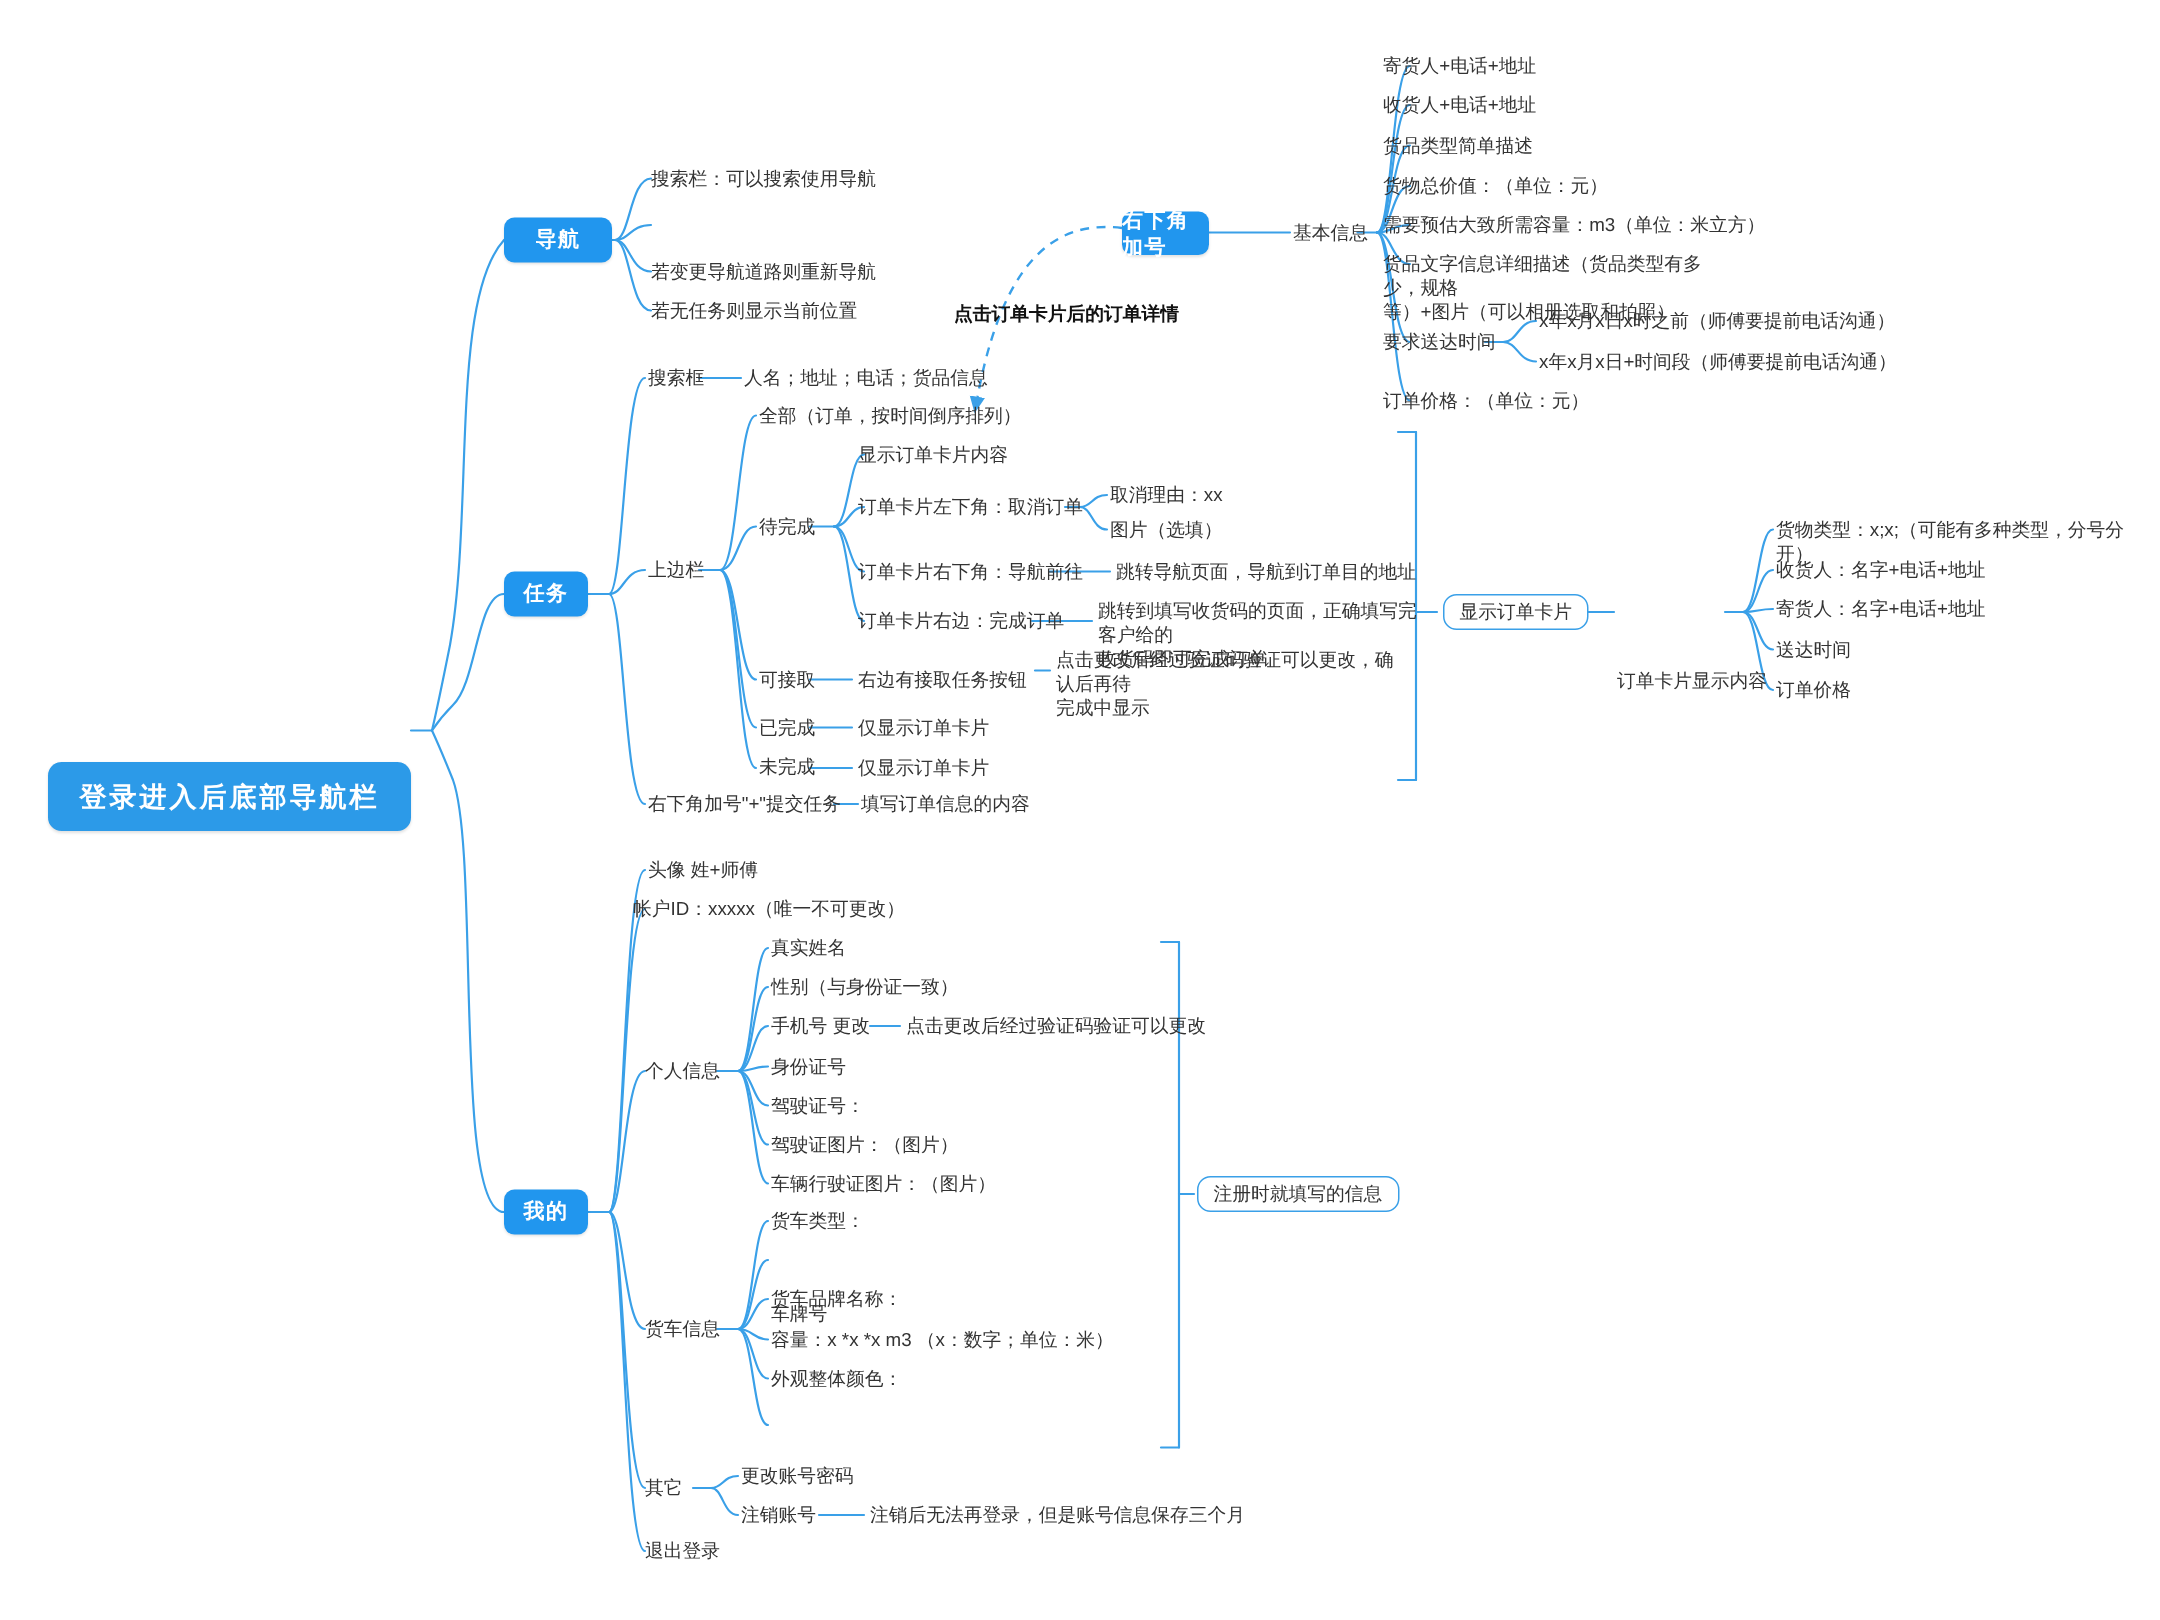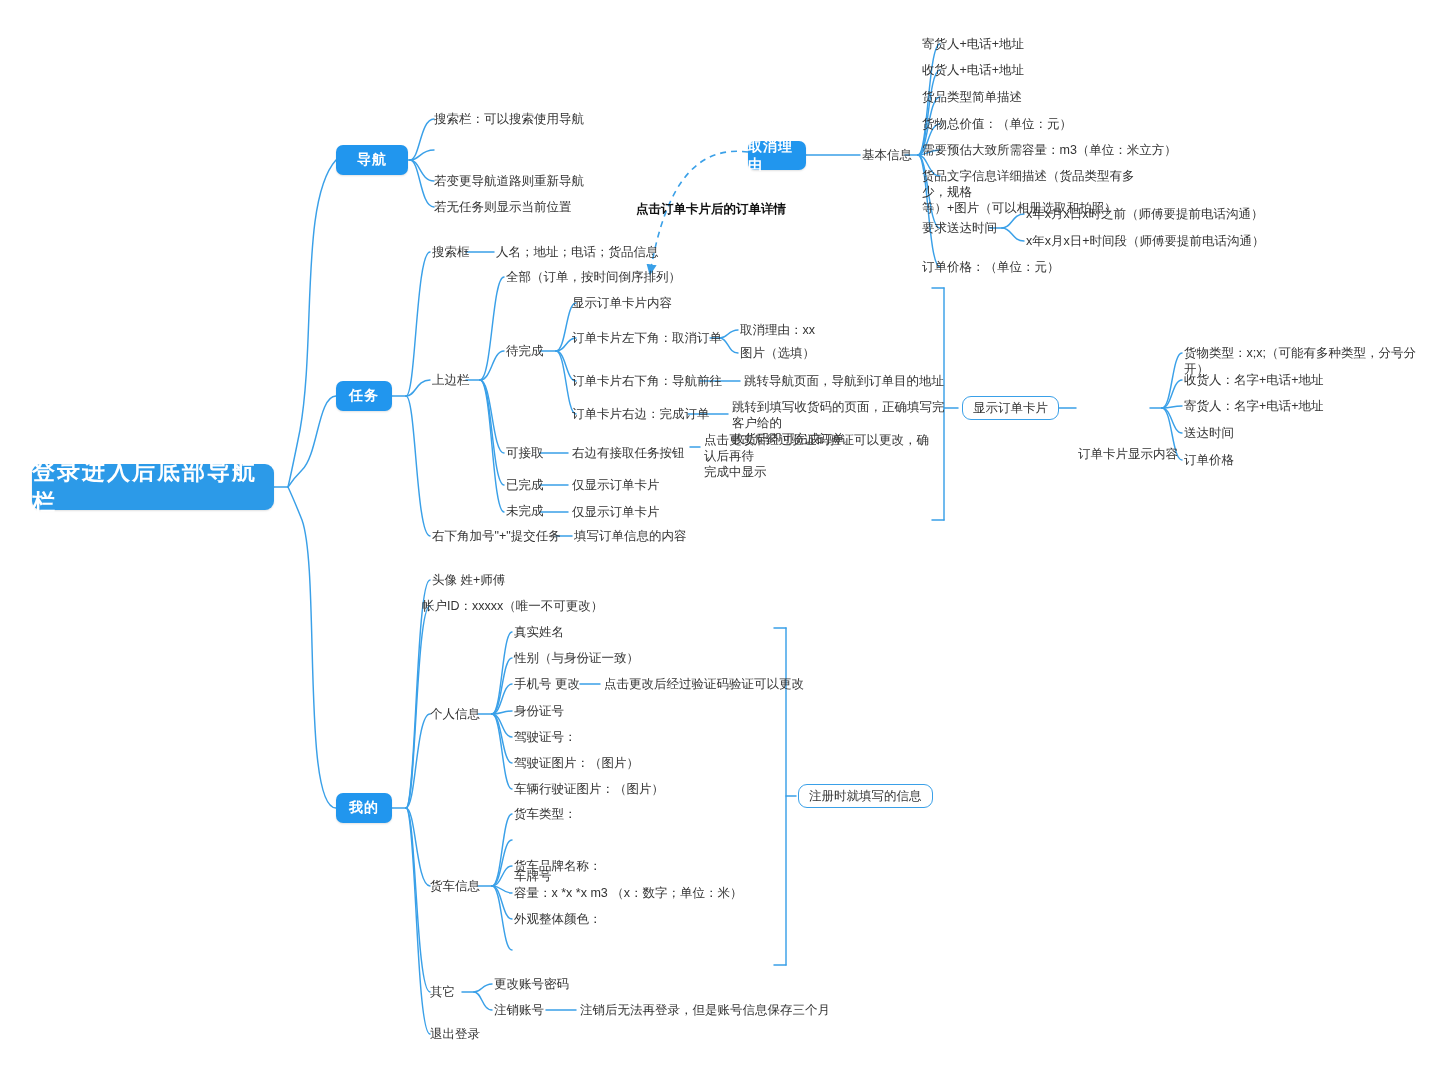--- a/index.html
+++ b/index.html
@@ -9,23 +9,24 @@
     -webkit-font-smoothing:antialiased;
   }
   #canvas{position:absolute;left:0;top:0;width:1440px;height:1080px;}
   svg.links{position:absolute;left:0;top:0;width:1440px;height:1080px;pointer-events:none;}
 
   .node{position:absolute;box-sizing:border-box;}
 
   
   .root{
     background:#2c9ae8;color:#fff;border-radius:9px;
-    font-size:23px;font-weight:bold;letter-spacing:2px;
+    font-size:18px;font-weight:bold;letter-spacing:2px;
     display:flex;align-items:center;justify-content:center;
     box-shadow:0 1px 2px rgba(0,0,0,.12);
+    margin-top:44px;
   }
   
   .lvl1{
     background:#2196ee;color:#fff;border-radius:7px;
     font-size:14px;font-weight:bold;letter-spacing:1px;
     display:flex;align-items:center;justify-content:center;
     box-shadow:0 1px 2px rgba(0,0,0,.12);
   }
   
   .boxed{
@@ -177,21 +178,21 @@
   </svg>
 
   <div class="node root" style="left:32px;top:464px;width:242px;height:46px;">登录进入后底部导航栏</div>
 
   <div class="node lvl1" style="left:336px;top:145px;width:72px;height:30px;">导航</div>
 
   <div class="node leaf" style="left:434px;top:111px;width:260px;">搜索栏：可以搜索使用导航</div>
   <div class="node leaf" style="left:434px;top:173px;width:240px;">若变更导航道路则重新导航</div>
   <div class="node leaf" style="left:434px;top:199px;width:240px;">若无任务则显示当前位置</div>
 
-  <div class="node lvl1" style="left:748px;top:141px;width:58px;height:29px;">取消理由</div>
+  <div class="node lvl1" style="left:748px;top:141px;width:58px;height:29px;">右下角加号</div>
 
   <div class="node annot" style="left:636px;top:201px;">点击订单卡片后的订单详情</div>
 
   <div class="node leaf" style="left:862px;top:147px;">基本信息</div>
 
   <div class="node leaf" style="left:922px;top:36px;">寄货人+电话+地址</div>
   <div class="node leaf" style="left:922px;top:62px;">收货人+电话+地址</div>
   <div class="node leaf" style="left:922px;top:89px;">货品类型简单描述</div>
   <div class="node leaf" style="left:922px;top:116px;">货物总价值：（单位：元）</div>
   <div class="node leaf" style="left:922px;top:142px;">需要预估大致所需容量：m3（单位：米立方）</div>

